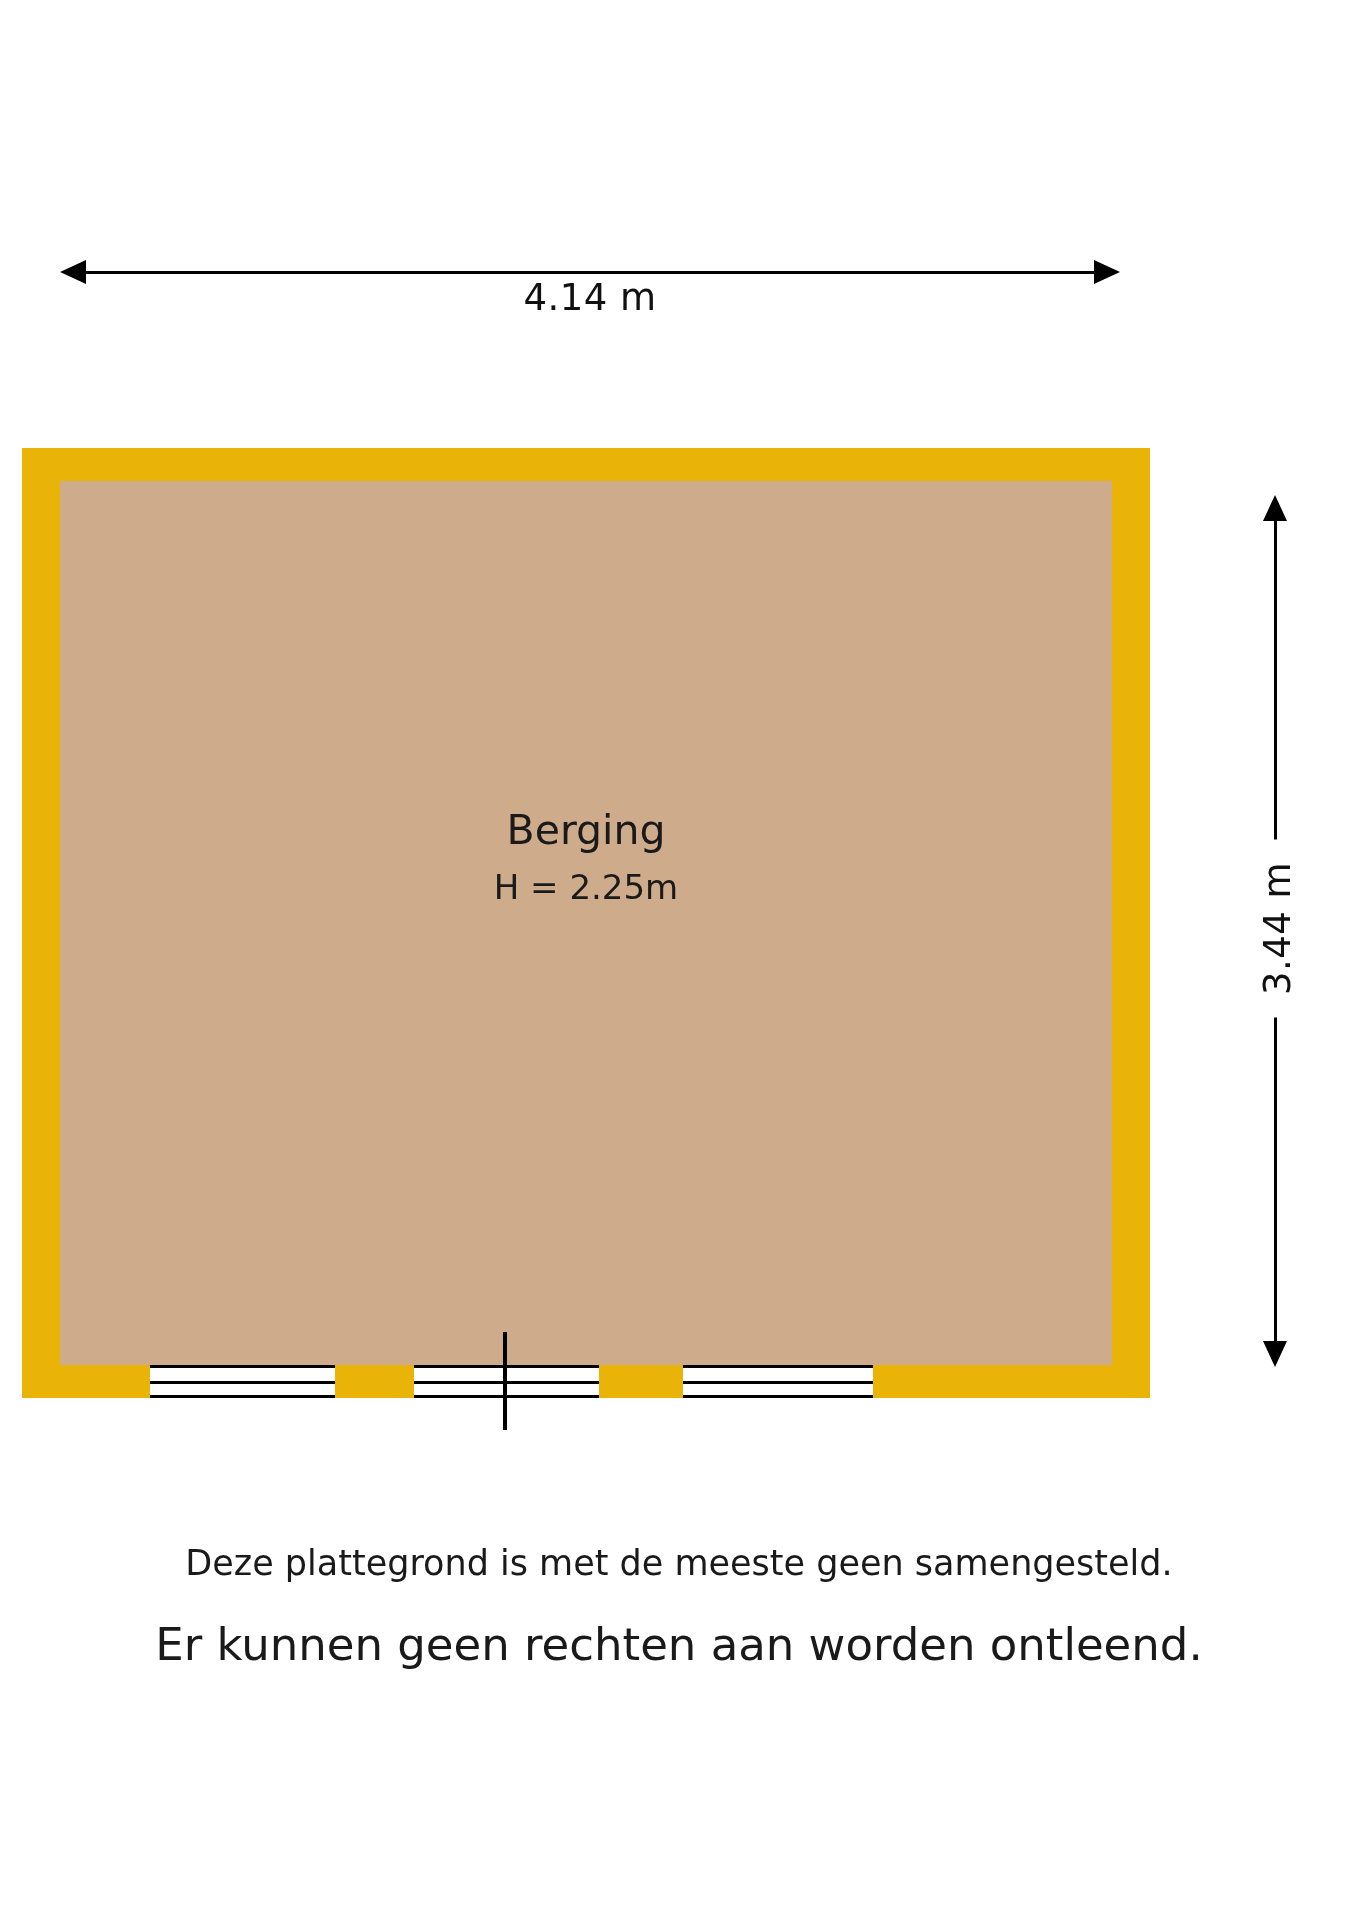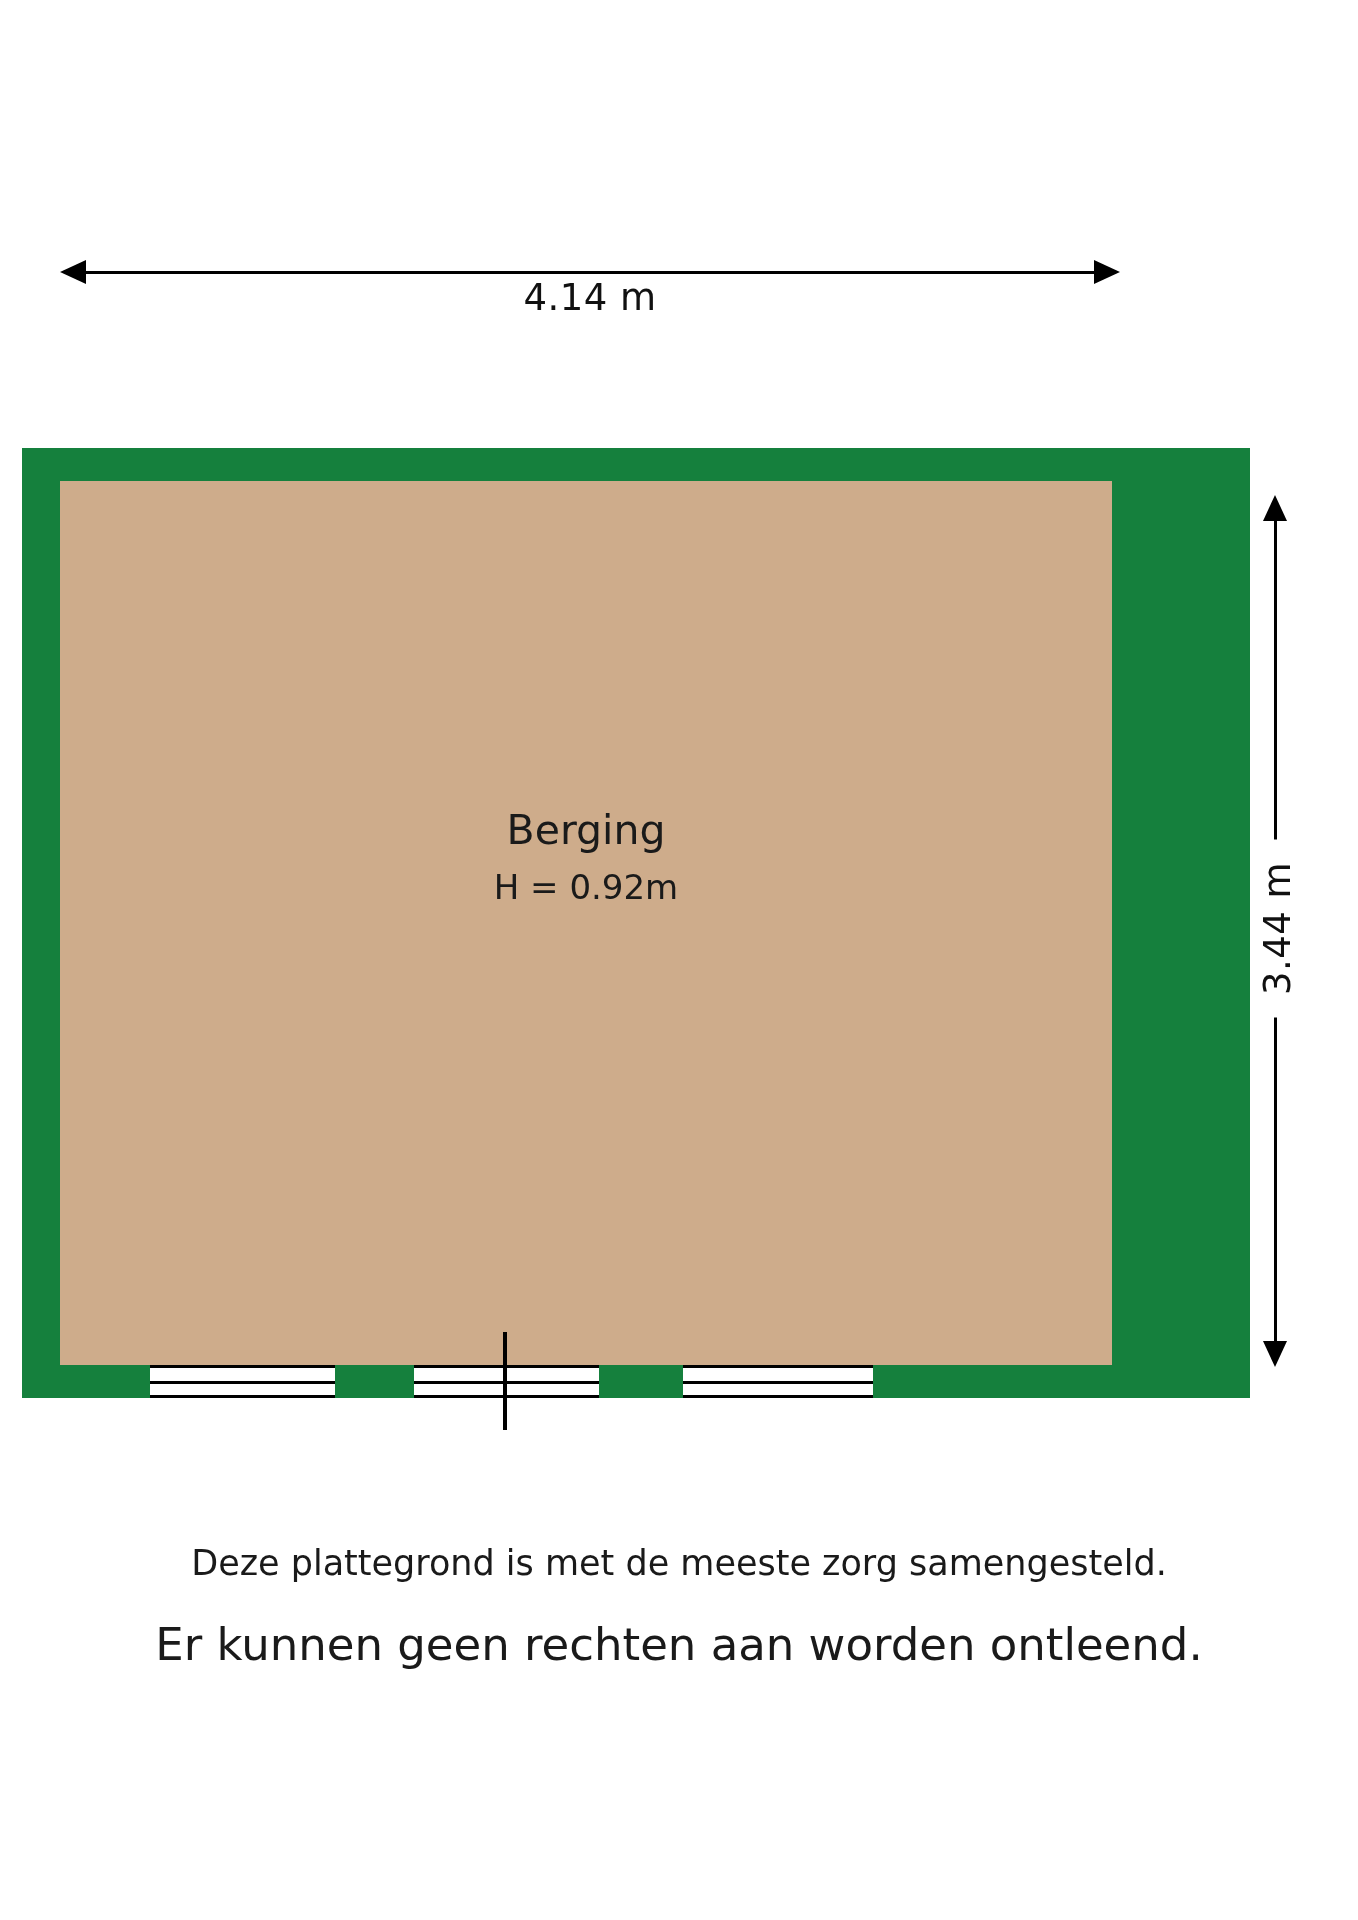--- a/index.html
+++ b/index.html
@@ -118,23 +118,23 @@
   .dim-right .label span {
     background: #fff;
     padding: 0 22px;
   }
 
   
   .room {
     position: absolute;
     left: 22px;
     top: 448px;
-    width: 1228px;
+    width: 1128px;
     height: 950px;
-    background: #15803d;
+    background: #eab308;
     box-sizing: border-box;
   }
   .room-floor {
     position: absolute;
     left: 38px;
     top: 33px;
     width: 1052px;
     height: 884px;
     background: #ceac8b;
   }
@@ -228,29 +228,29 @@
     <div class="label">
       <span>3.44 m</span>
     </div>
   </div>
 
   <div class="room">
     <div class="room-floor"></div>
 
     <div class="room-text">
       <div class="room-name">Berging</div>
-      <div class="room-height">H = 0.92m</div>
+      <div class="room-height">H = 2.25m</div>
     </div>
 
     <div class="openings">
       <div class="win win-l"></div>
       <div class="win win-m"></div>
       <div class="win win-r"></div>
       <div class="mullion mullion-c"></div>
     </div>
   </div>
 
   <div class="footer">
-    <div class="l1">Deze plattegrond is met de meeste zorg samengesteld.</div>
+    <div class="l1">Deze plattegrond is met de meeste geen samengesteld.</div>
     <div class="l2">Er kunnen geen rechten aan worden ontleend.</div>
   </div>
 
 </div>
 
 </body></html>

